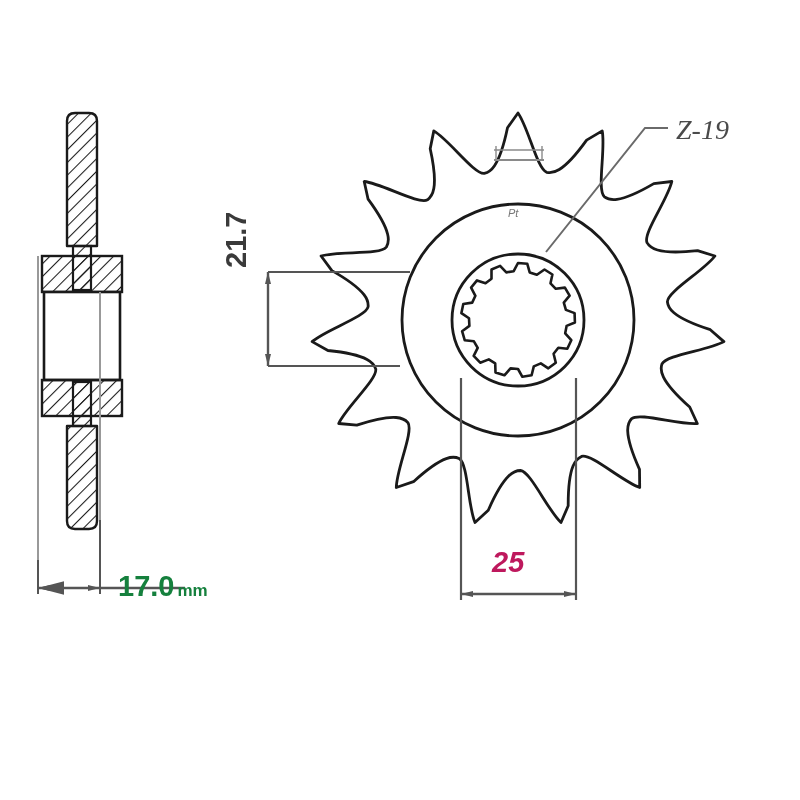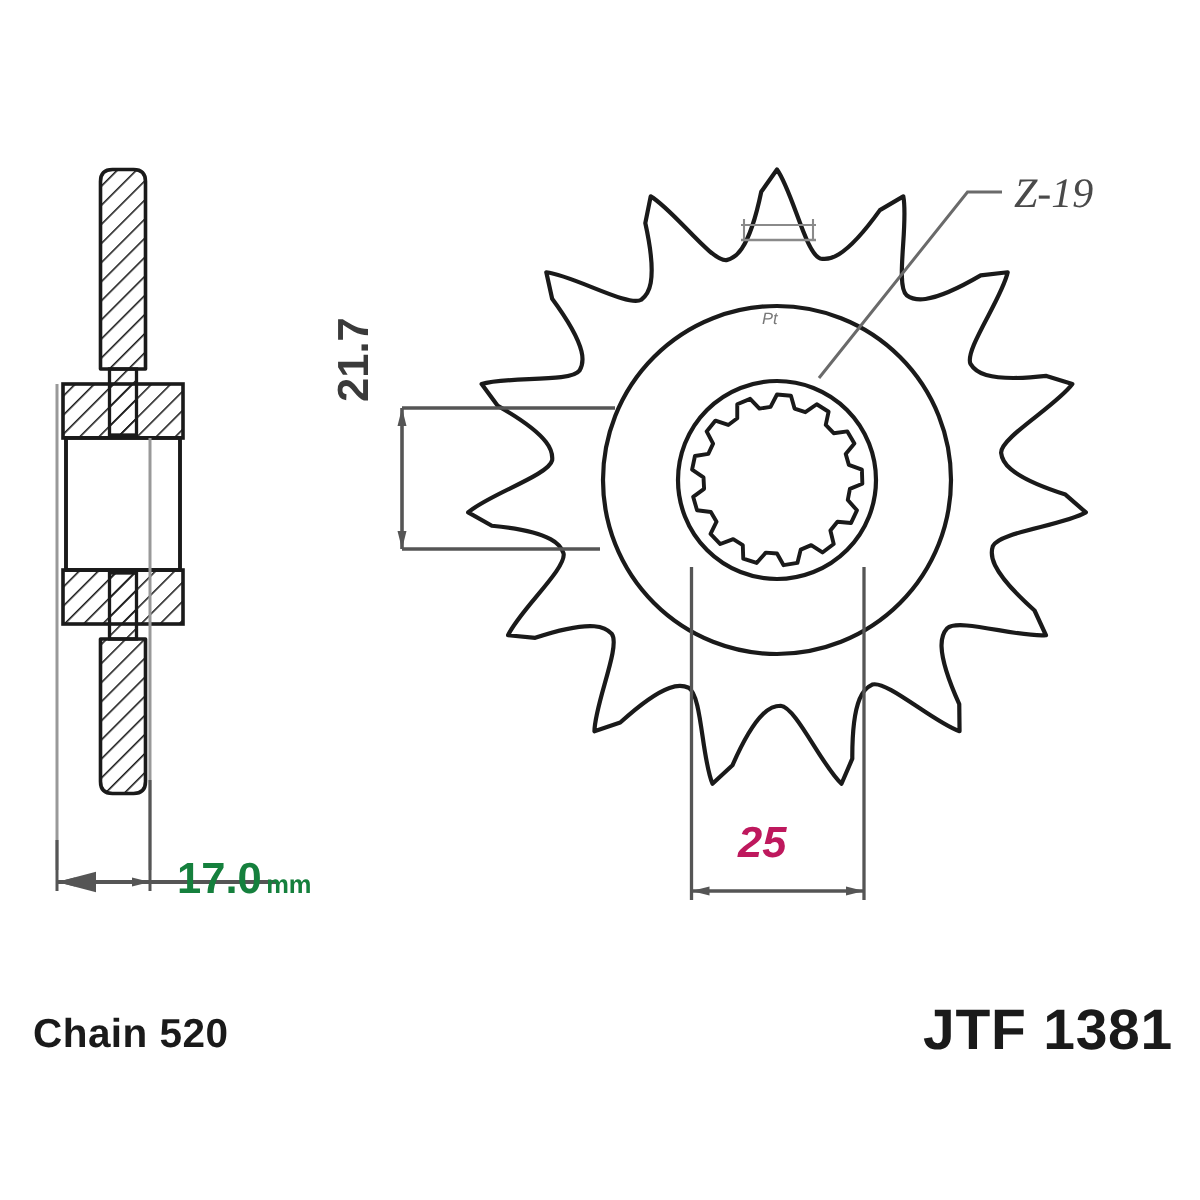--- a/index.html
+++ b/index.html
@@ -117,17 +117,15 @@
   <div class="label" id="dim-height">21.7</div>
 
   <div class="label" id="spline-callout">Z-19</div>
 
   <div class="label" id="pitch-label">Pt</div>
 
   <div class="label" id="dim-bore">25</div>
 
   <div class="label" id="dim-width"><span>17.0</span><span class="unit">mm</span></div>
 
-  <div class="label" id="chain-label">Chain 520</div>
 
-  <div class="label" id="part-label">JTF 1381</div>
 
 </div>
 
 </body></html>

